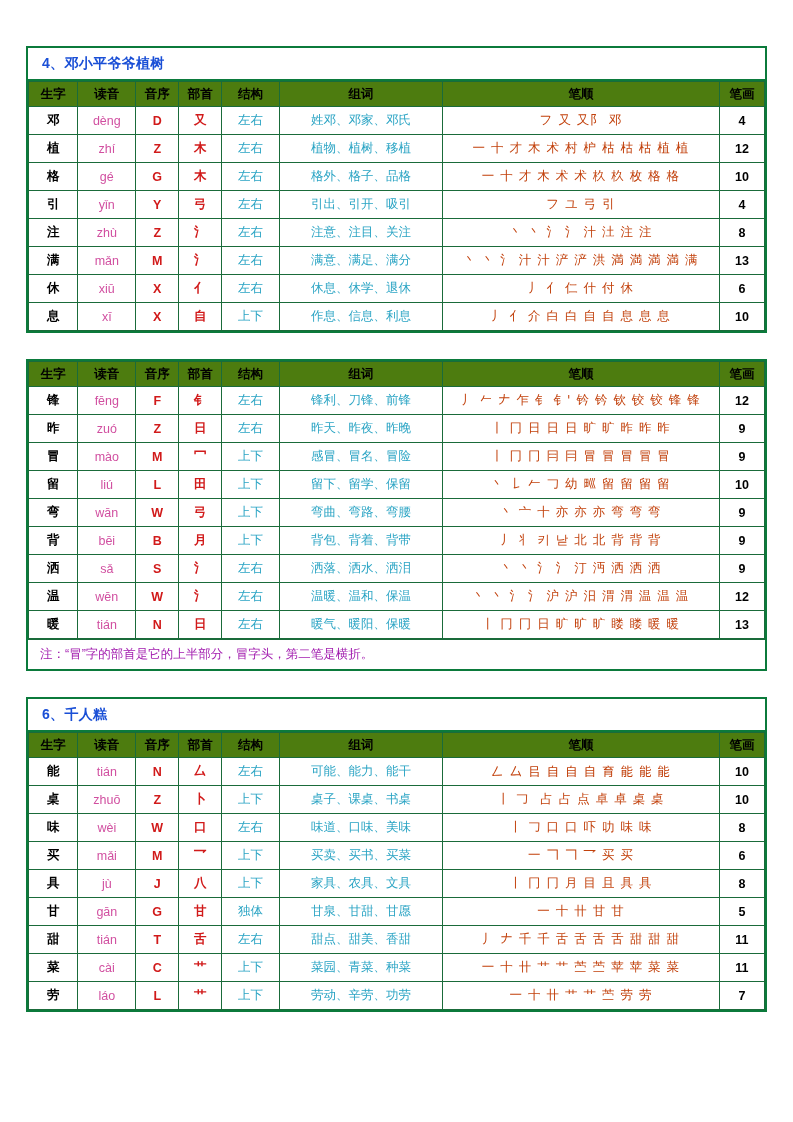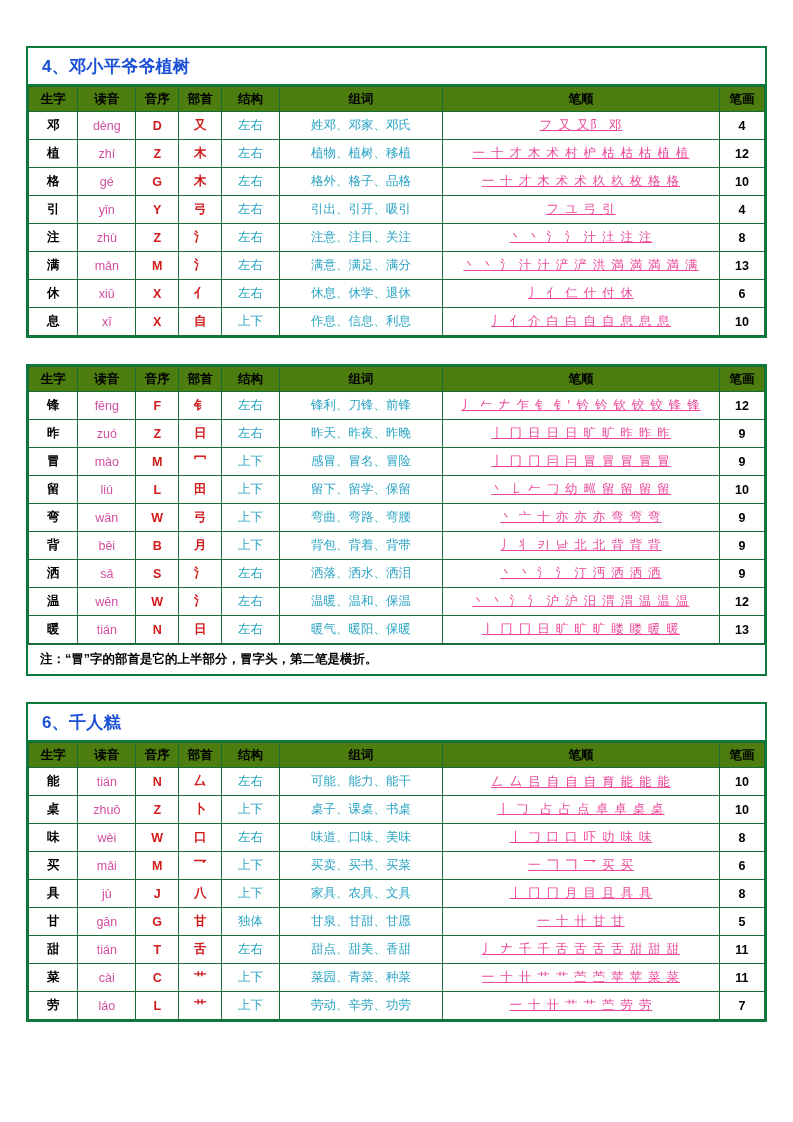--- a/index.html
+++ b/index.html
@@ -20,21 +20,21 @@
     padding: 46px 26px 20px 26px;
   }
   .section {
     border: 2px solid #0b7a3b;
     margin-bottom: 26px;
     background: #fff;
   }
   .section-title {
     color: #1a4fd6;
     font-weight: bold;
-    font-size: 17px;
+    font-size: 14px;
     padding: 7px 10px 6px 14px;
     border-bottom: 2px solid #0b7a3b;
     letter-spacing: 0.3px;
   }
   table.chars {
     border-collapse: collapse;
     width: 100%;
     table-layout: fixed;
   }
   table.chars th, table.chars td {
@@ -63,34 +63,33 @@
   col.c-bh     { width: 42px; }
 
   td.zi   { font-weight: bold; color: #000; font-size: 14px; }
   td.pin  { color: #d14fa0; font-size: 12.5px; }
   td.yx   { color: #d11a1a; font-weight: bold; font-size: 12.5px; }
   td.bs   { color: #d11a1a; font-weight: bold; font-size: 13px; }
   td.jg   { color: #2aa4c4; font-size: 12.5px; font-family: Liberation Serif, serif; }
   td.zc   { color: #2aa4c4; font-size: 12.5px; }
   td.bh   { color: #000; font-weight: bold; font-size: 12.5px; }
   td.bsun {
-    color: #ec4899;
+    color: #c2410c;
     font-size: 12.5px;
     text-align: left;
     padding: 0 6px;
     white-space: nowrap;
     overflow: hidden;
     letter-spacing: 1px;
     font-family: "DejaVu Sans", sans-serif;
-    text-decoration: underline;
   }
   .note {
-    color: #000000;
+    color: #a21caf;
     font-size: 12.5px;
-    font-weight: bold;
+    font-weight: normal;
     padding: 6px 10px 6px 12px;
     border-top: 1px solid #1a6b3a;
     text-align: left;
   }
 </style>
 </head>
 <body>
 
 <div class="page">
 

